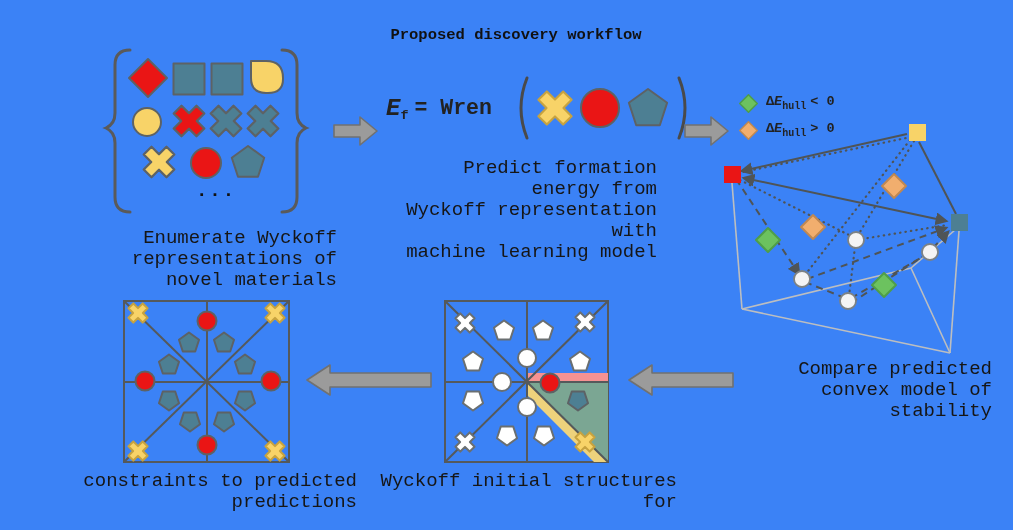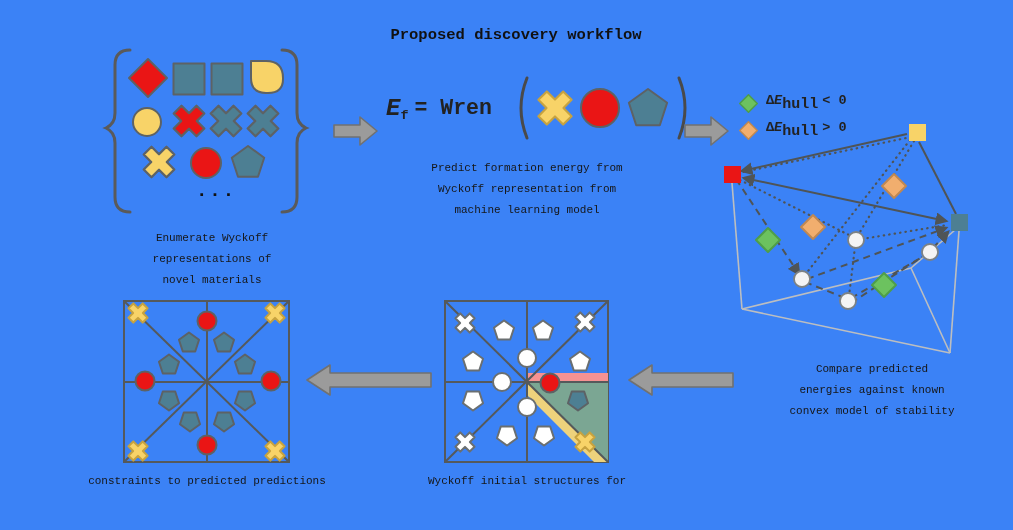--- a/index.html
+++ b/index.html
@@ -1,32 +1,32 @@
 <!DOCTYPE html>
 <html><head>
 <meta charset="utf-8">
 <style>
   html,body{margin:0;padding:0;background:#fff;}
   .canvas{position:relative;width:1013px;height:530px;background:#3b82f6;overflow:hidden;
           font-family:Liberation Mono, monospace;color:#161616;}
   .abs{position:absolute;}
-  .cap{position:absolute;text-align:center;font-size:11px;line-height:21px;color:#161616;}
+  .cap{position:absolute;text-align:right;font-size:19px;line-height:21px;color:#161616;}
   .title{position:absolute;left:366px;top:26px;width:300px;text-align:center;
          font-size:15.5px;font-weight:bold;color:#111;}
   
   .formula{position:absolute;left:386px;top:74px;height:68px;display:flex;align-items:center;}
   .f-sym{font-size:24px;font-weight:bold;font-style:italic;color:#222;}
   .f-sub{font-size:13.5px;font-weight:bold;color:#222;align-self:center;margin-top:14px;}
   .f-rhs{font-size:21.5px;font-weight:bold;color:#222;margin-left:6px;margin-right:20px;}
   
   .legend{position:absolute;left:739px;top:92px;}
   .lg-row{display:flex;align-items:center;margin-bottom:5px;height:22px;}
   .lg-lab{font-size:13.5px;font-weight:bold;color:#222;margin-left:8px;white-space:nowrap;}
   .lg-lab .it{font-style:italic;}
-  .lg-lab sub{font-size:15px;}
+  .lg-lab sub{font-size:10px;}
   .lg-rel{margin-left:4px;}
   .ellipsis{position:absolute;left:186px;top:180px;width:60px;text-align:center;
             font-size:19px;font-weight:bold;letter-spacing:2px;color:#111;}
   
   .s-red{fill:#ea1515;stroke:#5d6265;stroke-width:2;stroke-linejoin:round;}
   .s-teal{fill:#4d7f93;stroke:#5d6265;stroke-width:2;stroke-linejoin:round;}
   .s-yellow{fill:#f8d368;stroke:#5d6265;stroke-width:2;stroke-linejoin:round;}
   .s-gold{fill:#f8d368;stroke:#c7a23f;stroke-width:2;stroke-linejoin:round;}
   .s-white{fill:#ffffff;stroke:#6a6f71;stroke-width:2;stroke-linejoin:round;}
   .s-green{fill:#6cc25f;stroke:#4f9e49;stroke-width:2;stroke-linejoin:round;}
@@ -105,21 +105,21 @@
       <use href="#def-x" class="s-gold sw16" transform="translate(23,25) scale(1.25)"></use>
       <circle class="s-red" cx="68" cy="25" r="19"></circle>
       <use href="#def-pent" class="s-teal sw16" transform="translate(116,26) scale(1.18)"></use>
     </svg>
     <svg width="20" height="64" viewBox="0 0 20 64">
       <path class="paren" d="M 5 2 Q 17 32 5 62"></path>
     </svg>
   </div>
   <div class="cap" style="left:397px;top:158px;width:260px;">
     <div>Predict formation energy from</div>
-    <div>Wyckoff representation from</div>
+    <div>Wyckoff representation with</div>
     <div>machine learning model</div>
   </div>
 
   
   <svg class="abs" style="left:684px;top:114px;" width="46" height="34" viewBox="0 0 46 34">
     <polygon class="arrow" points="1,11 27,11 27,3 44,17 27,31 27,23 1,23"></polygon>
   </svg>
 
   
   <div class="legend">
@@ -187,21 +187,20 @@
     </g>
 
     <g>
       <rect x="724" y="166" width="17" height="17" fill="#ea1515"></rect>
       <rect x="909" y="124" width="17" height="17" fill="#f8d368"></rect>
       <rect x="951" y="214" width="17" height="17" fill="#4d7f93"></rect>
     </g>
   </svg>
   <div class="cap" style="left:752px;top:359px;width:240px;">
     <div>Compare predicted</div>
-    <div>energies against known</div>
     <div>convex model of stability</div>
   </div>
 
   
   <svg class="abs" style="left:625px;top:361px;" width="110" height="38" viewBox="0 0 110 38">
     <polygon class="arrow" points="108,12 27,12 27,4 4,19 27,34 27,26 108,26"></polygon>
   </svg>
 
   
   <svg class="abs" style="left:443px;top:299px;" width="168" height="166" viewBox="0 0 168 166">

